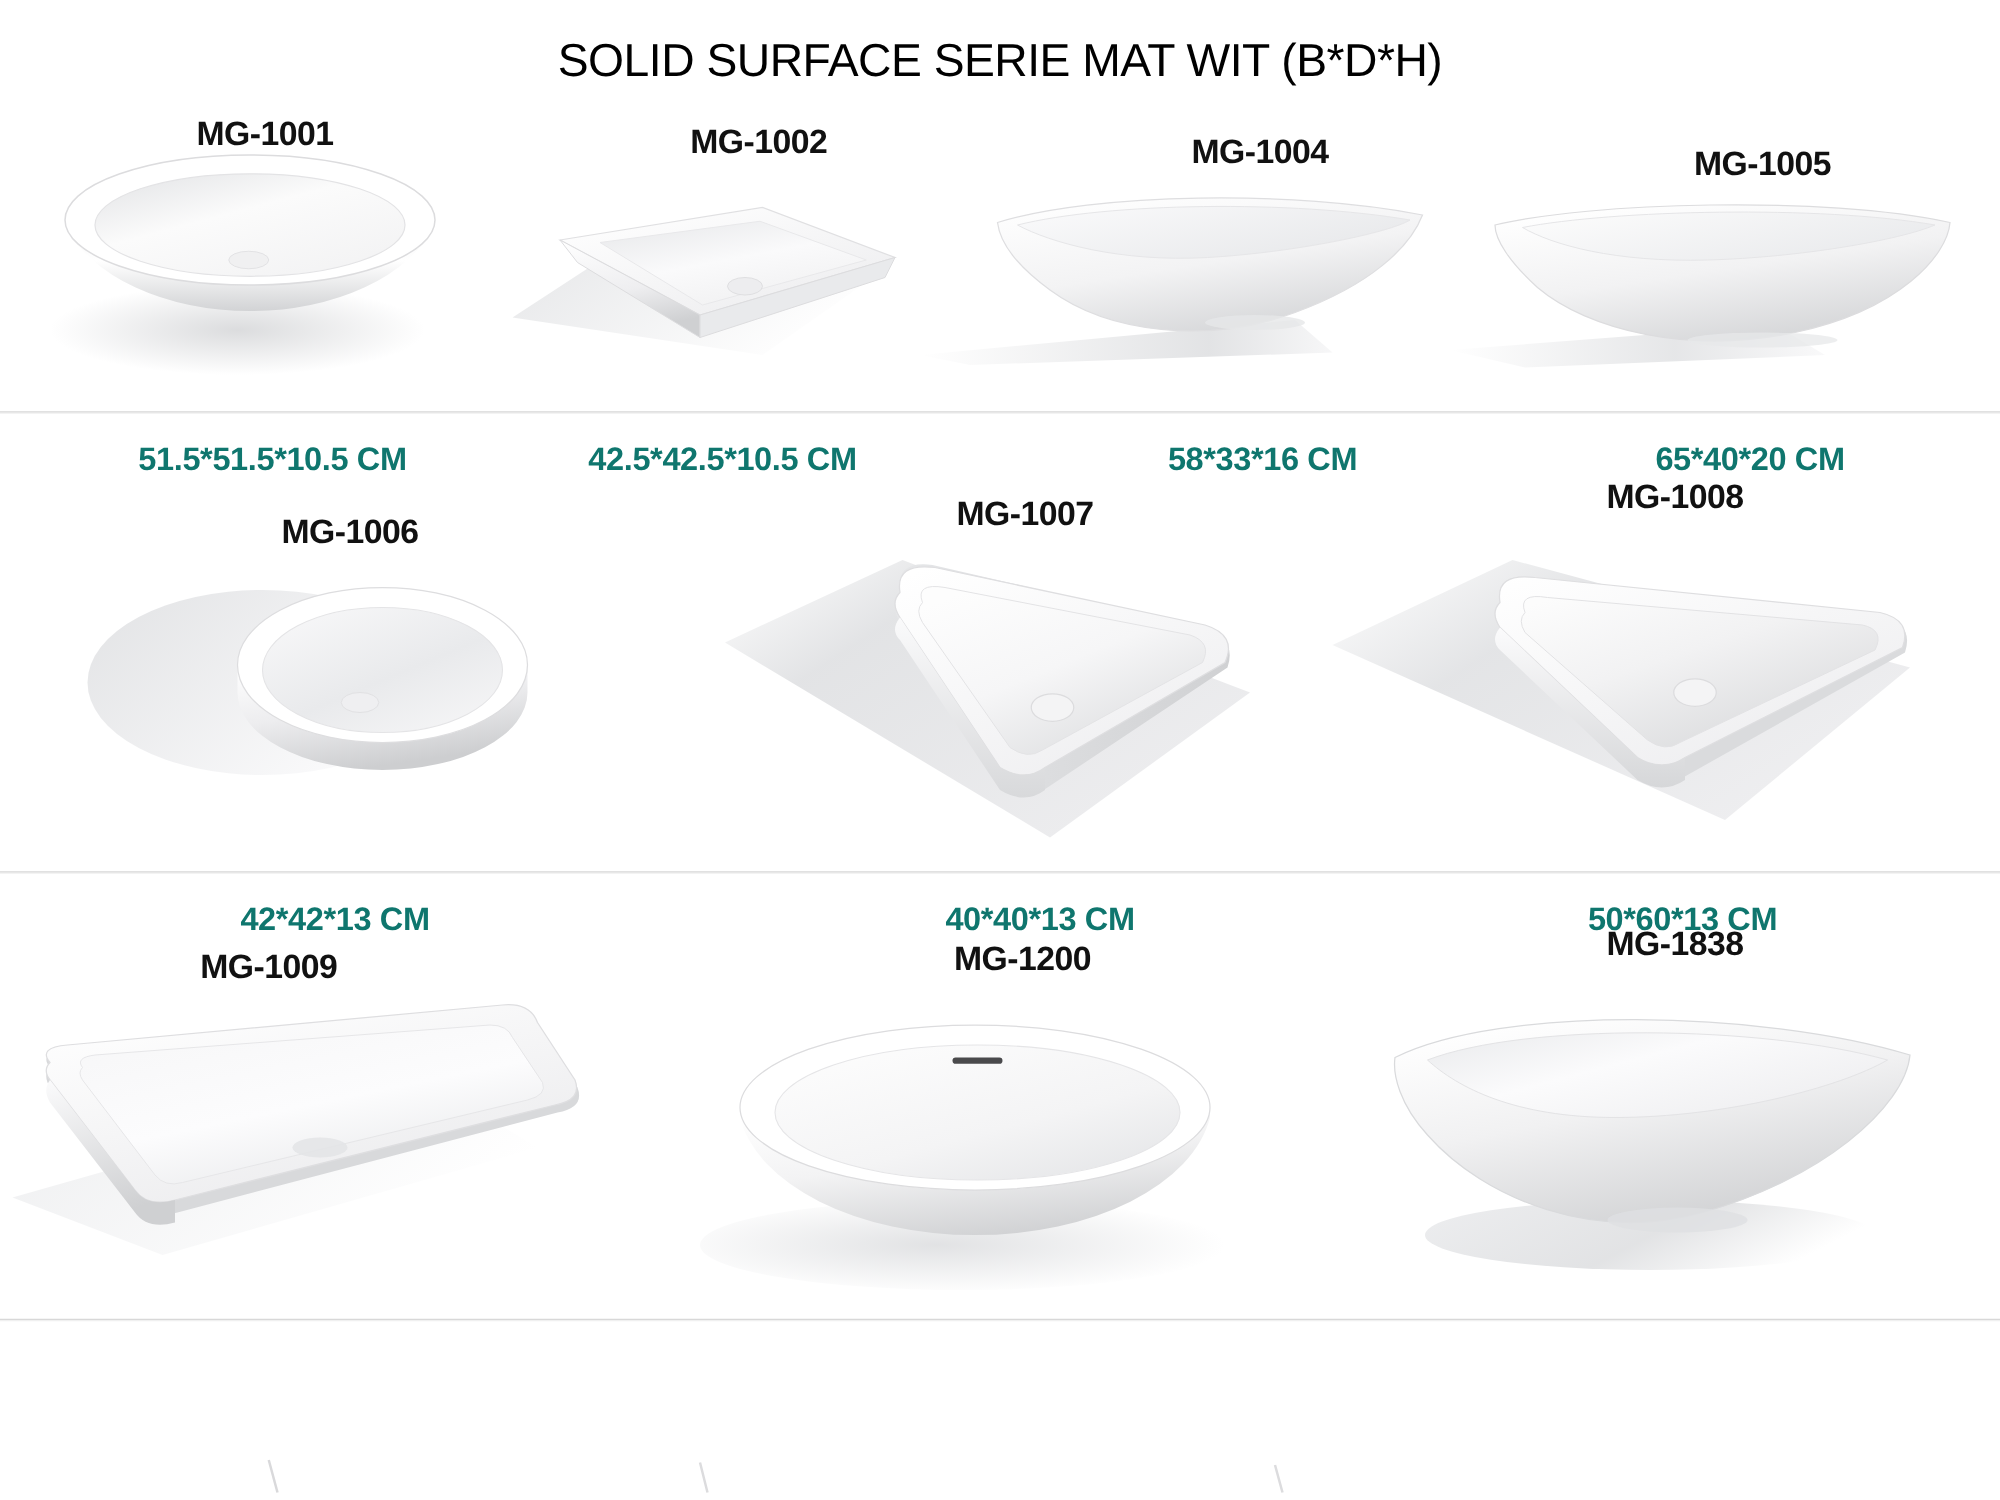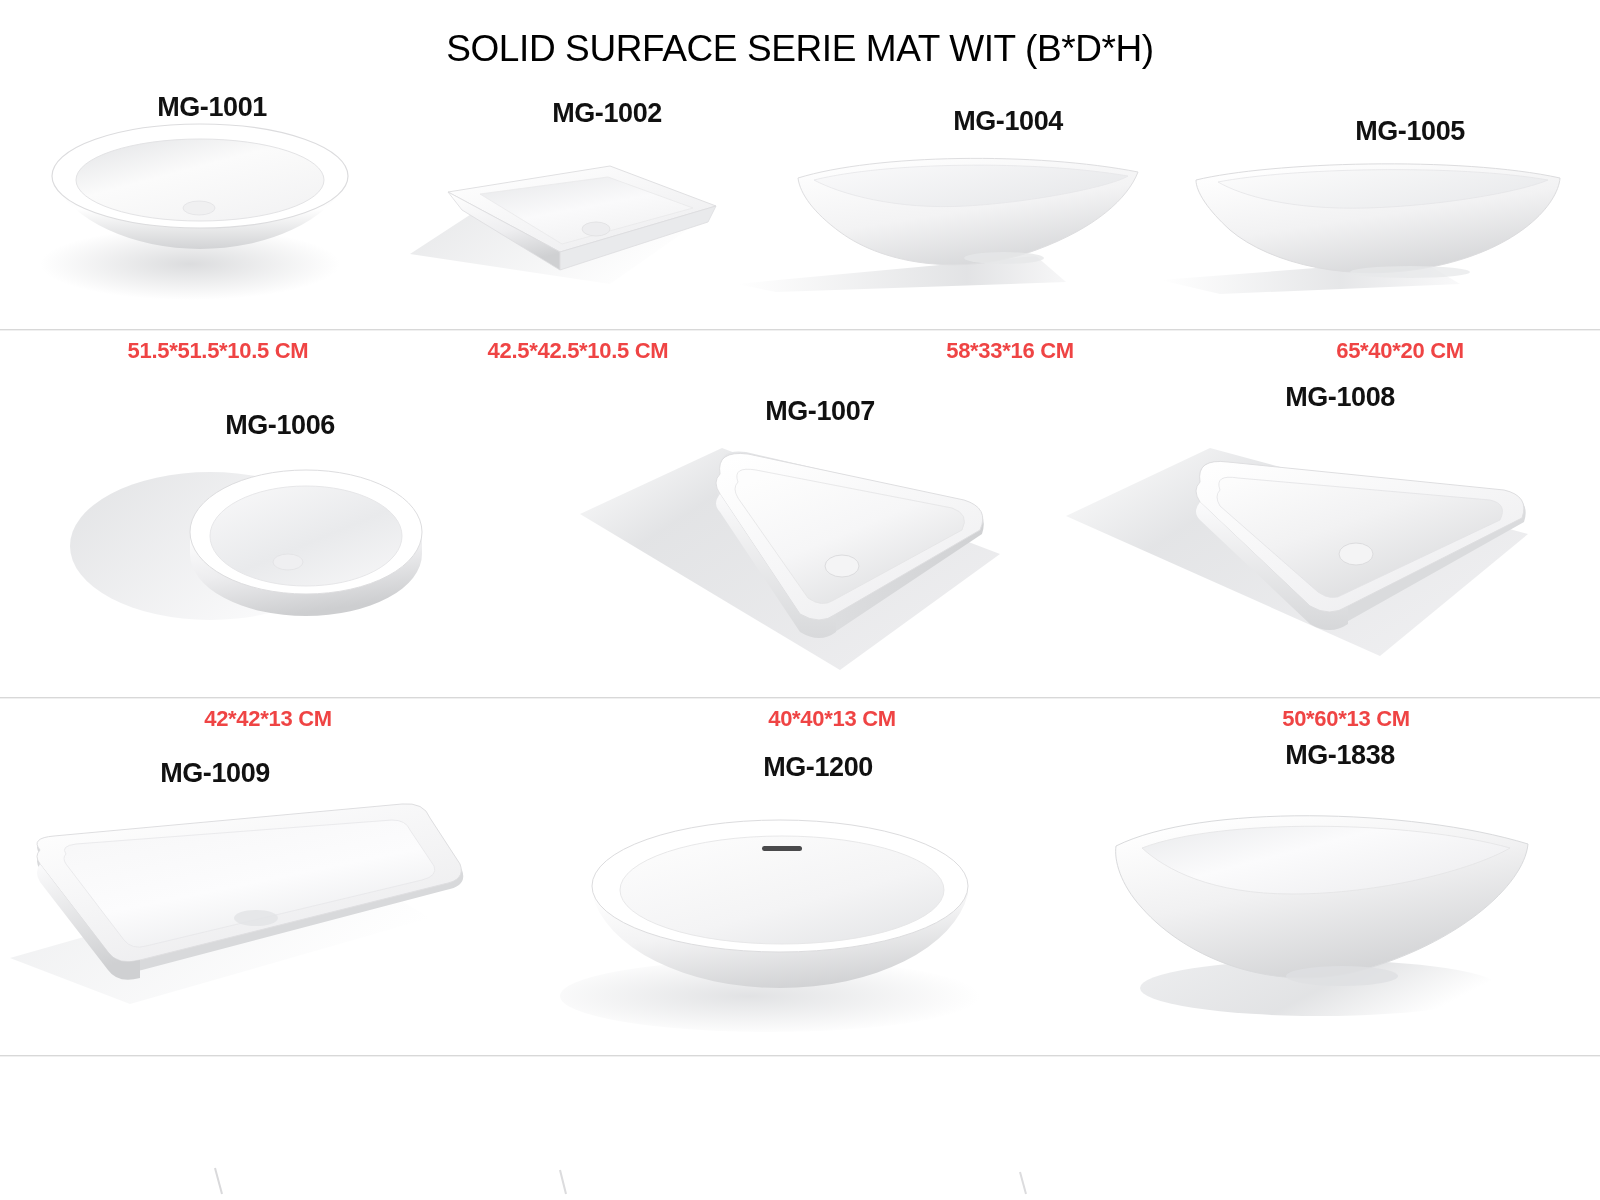--- a/index.html
+++ b/index.html
@@ -45,25 +45,25 @@
     box-shadow: 0 1px 0 #f0f0f0;
   }
 
   .caption-row {
     position: relative;
     width: 1600px;
     height: 42px;
   }
   .caption {
     position: absolute;
-    top: 8px;
-    font-size: 22px;
+    top: 22px;
+    font-size: 26px;
     font-weight: bold;
     letter-spacing: -0.3px;
-    color: #ef4444;
+    color: #0f766e;
     text-align: center;
     white-space: nowrap;
     transform: translateX(-50%);
   }
 
   .product {
     position: absolute;
   }
   .product-label {
     position: absolute;

